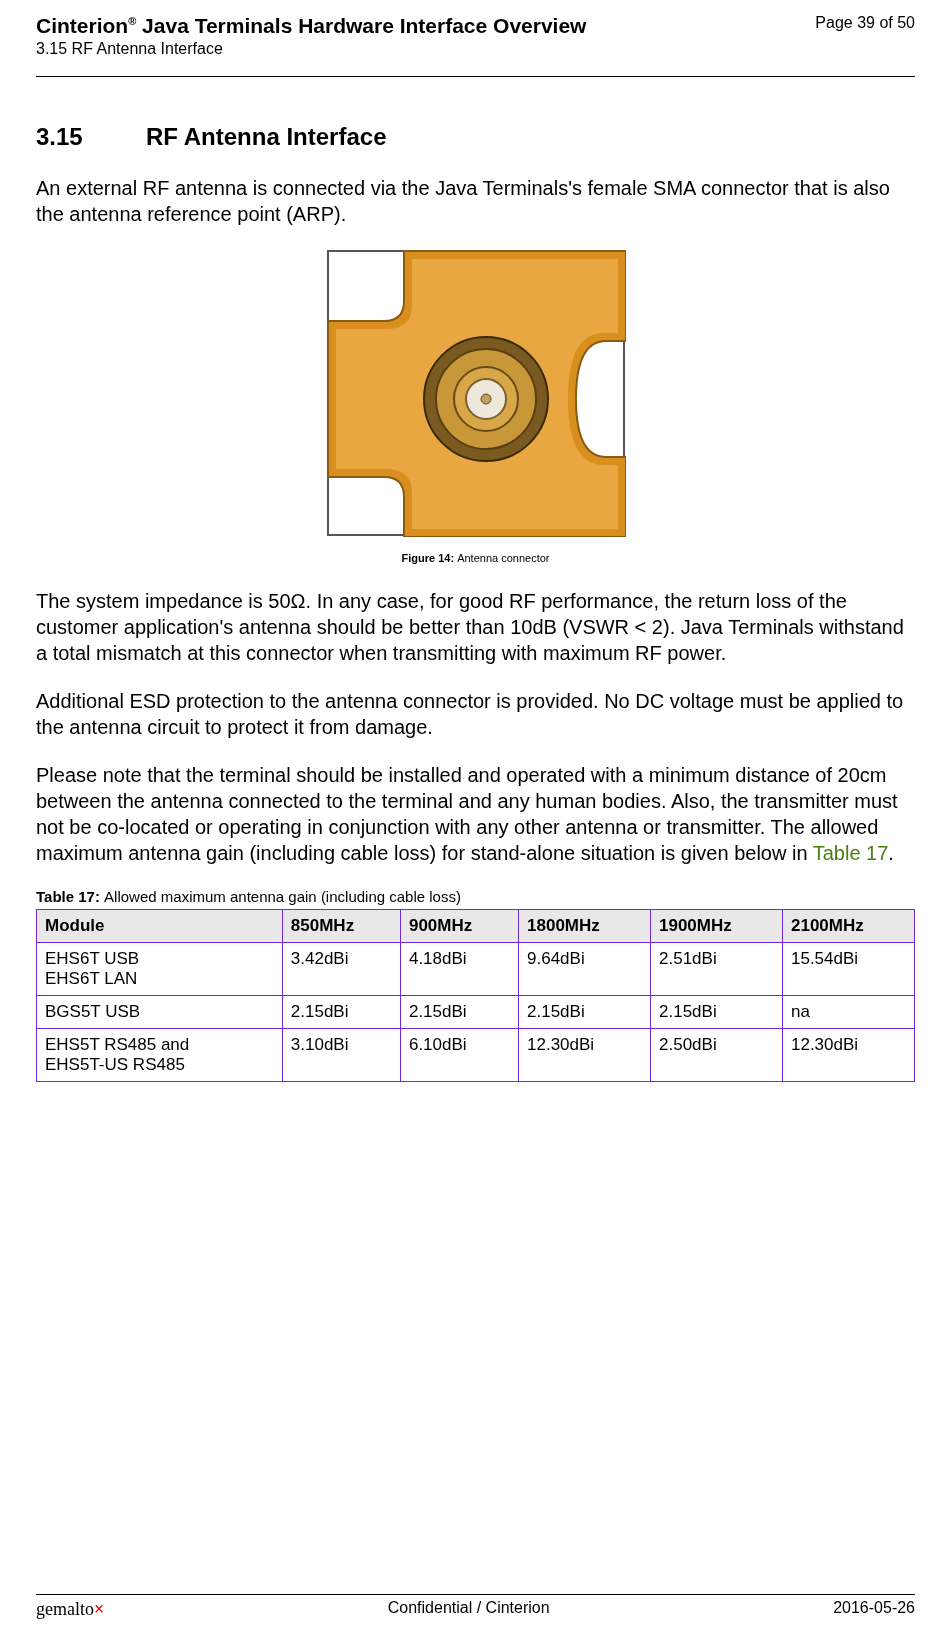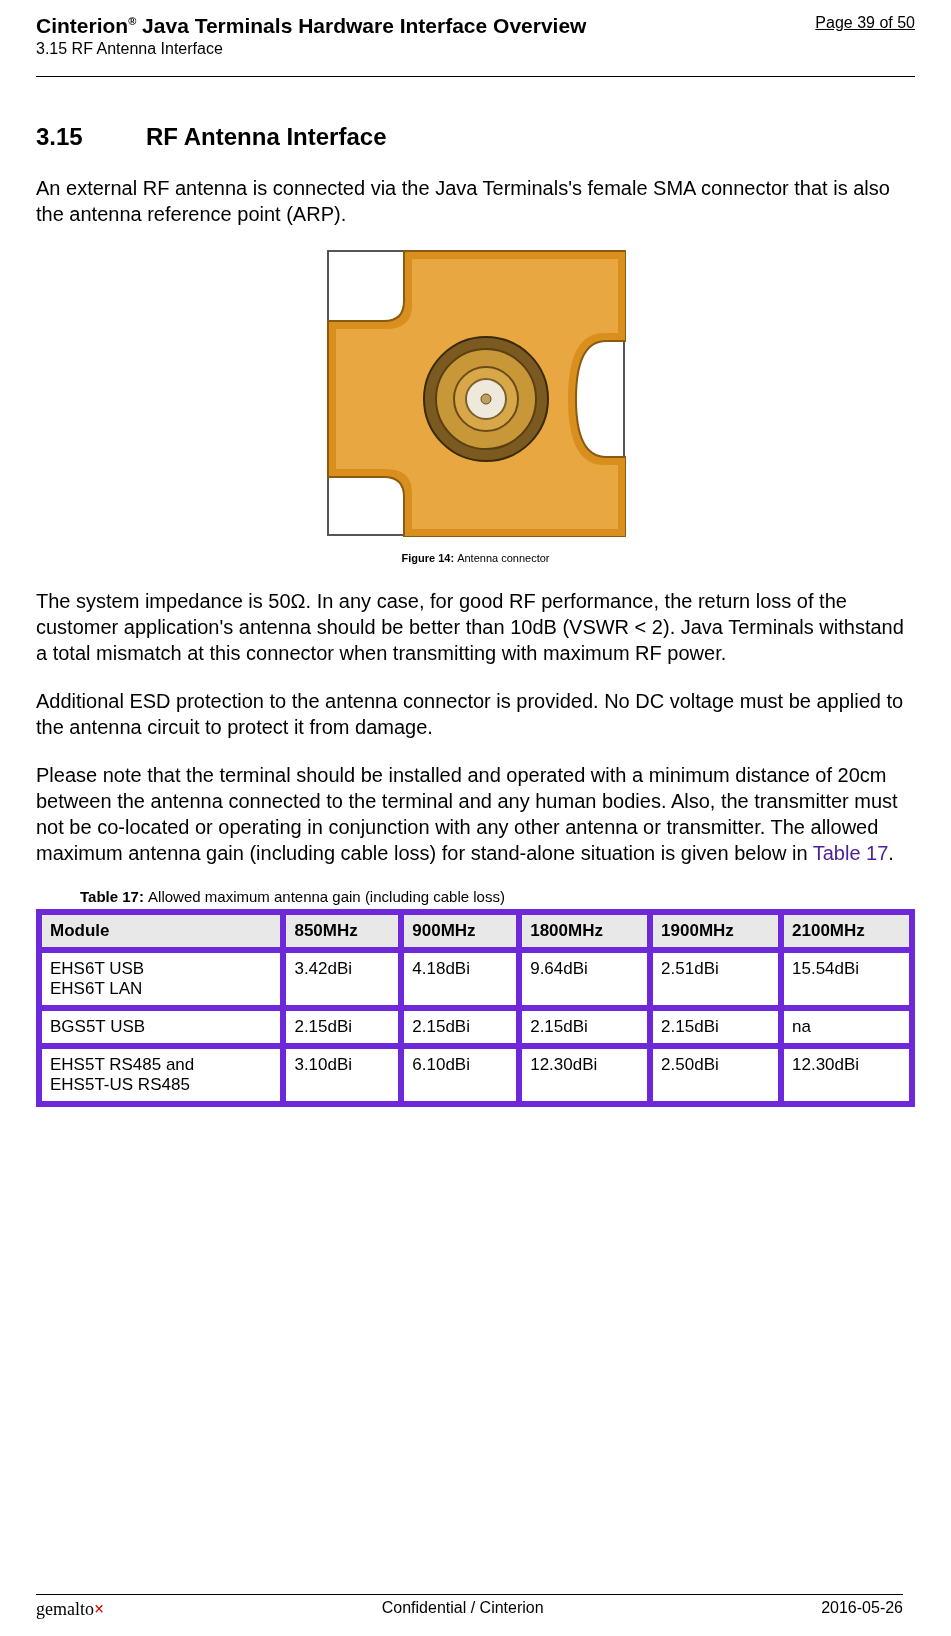--- a/index.html
+++ b/index.html
@@ -19,21 +19,20 @@
     justify-content: space-between;
     align-items: flex-start;
     gap: 32px;
   }
   .doc-title {
     font-size: 21px;
     font-weight: bold;
   }
   .page-marker {
     font-size: 16px;
-    text-decoration: underline;
   }
   .subheader {
     font-size: 16px;
     margin-top: 2px;
   }
   hr.thin {
     border: none;
     border-top: 1px solid #000;
     margin-top: 18px;
     margin-bottom: 46px;
@@ -59,47 +58,47 @@
   .figure-svg {
     display: inline-block;
   }
   .figure-cap {
     text-align: center;
     font-size: 11px;
     margin-top: 6px;
     margin-bottom: 24px;
   }
   .figure-cap b { font-weight: bold; }
-  .link { color: #4c1d95; margin-top: 46px; }
+  .link { color: #4d7c0f; margin-top: 46px; }
   .tbl-cap {
     font-size: 15px;
     margin-top: 8px;
     margin-bottom: 4px;
   }
-  .tbl-cap b { font-weight: bold; margin-left: 44px; }
+  .tbl-cap b { font-weight: bold; }
   table.data {
     border-collapse: collapse;
     width: 100%;
     font-size: 17px;
   }
   table.data th, table.data td {
-    border: 6px solid #6d28d9;
+    border: 1px solid #6d28d9;
     padding: 6px 8px;
     text-align: left;
     vertical-align: top;
   }
   table.data th {
     background: #e8e8e8;
     font-weight: bold;
   }
   .footer {
     position: absolute;
     bottom: 16px;
     left: 36px;
-    right: 48px;
+    right: 36px;
   }
   .footerline {
     border: none;
     border-top: 1px solid #000;
     margin-bottom: 4px;
   }
   .footer-row {
     display: flex;
     justify-content: space-between;
     font-size: 16px;

